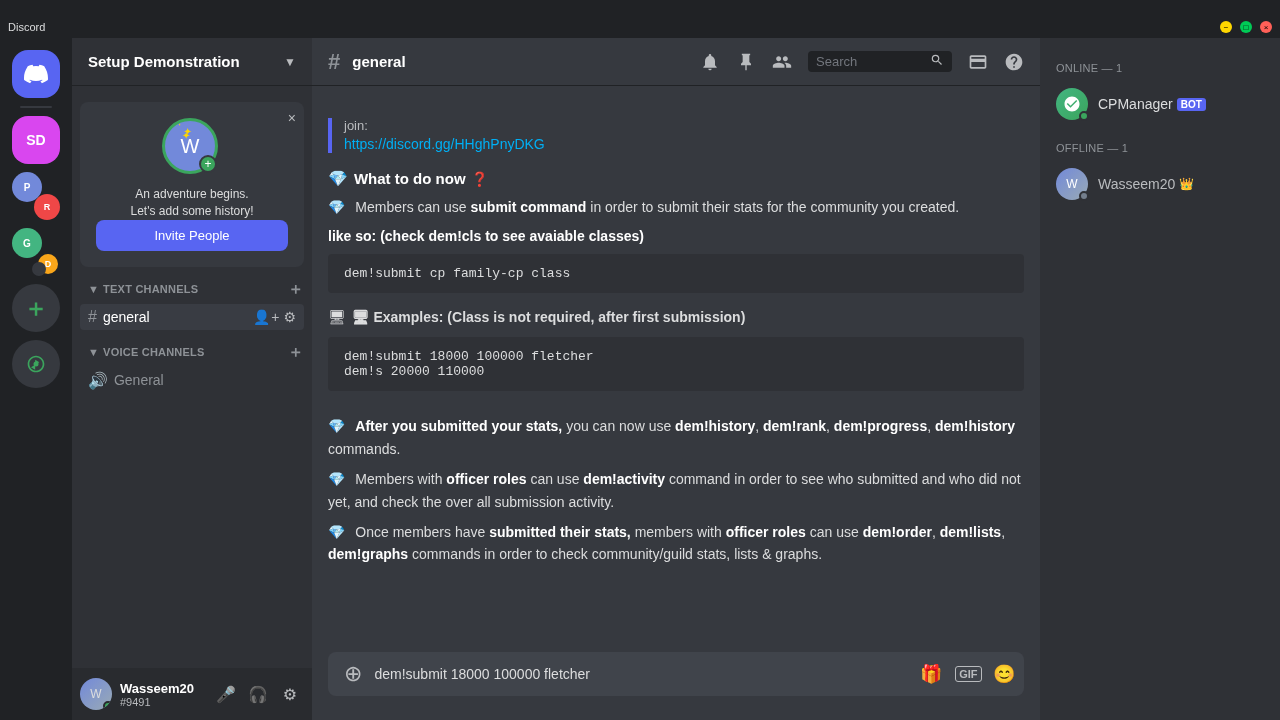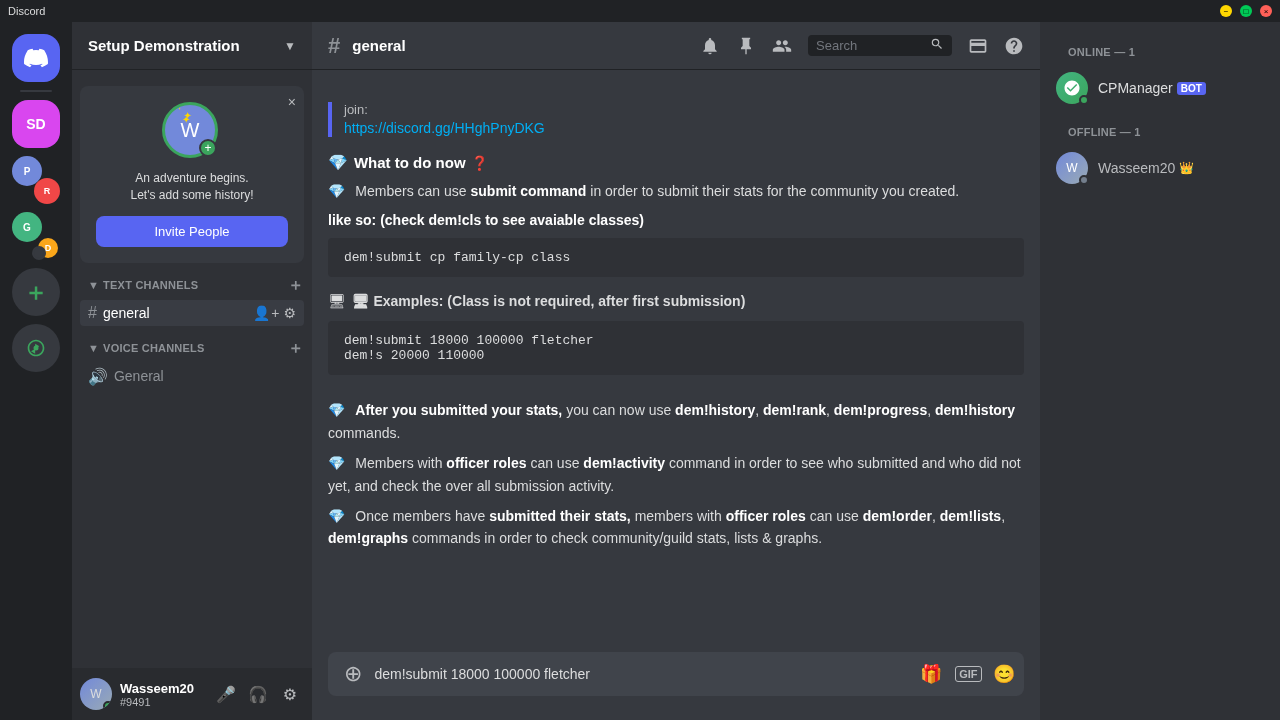--- a/index.html
+++ b/index.html
@@ -8,20 +8,21 @@
     
     .titlebar {
       background: #202225;
       height: 22px;
       display: flex;
       align-items: center;
       justify-content: space-between;
       padding: 0 8px;
       font-size: 11px;
       color: #dcddde;
+      margin-top: 16px;
       -webkit-app-region: drag;
     }
     .titlebar-title { font-size: 11px; color: #dcddde; }
     .titlebar-controls { display: flex; gap: 8px; }
     .titlebar-btn { width: 12px; height: 12px; border-radius: 50%; cursor: pointer; display: flex; align-items: center; justify-content: center; font-size: 8px; color: #000; }
     .titlebar-btn.minimize { background: #ffd700; }
     .titlebar-btn.maximize { background: #00ca56; }
     .titlebar-btn.close { background: #ff6058; }
 
     
@@ -129,21 +130,21 @@
       font-size: 12px;
       display: flex;
       align-items: center;
       justify-content: center;
       border: 2px solid #36393f;
     }
     .invite-sparkle { color: #ffd700; font-size: 10px; position: absolute; }
     .invite-sparkle.top-left { top: 12px; left: 20px; }
     .invite-sparkle.top-right { top: 8px; right: 30px; }
     .invite-sparkle.bottom-left { bottom: 48px; left: 16px; }
-    .invite-text { font-size: 12px; color: #dcddde; text-align: center; margin-bottom: 12px; line-height: 1.4; }
+    .invite-text { font-size: 12px; color: #dcddde; text-align: center; line-height: 1.4; }
     .invite-button {
       background: #5865f2;
       color: white;
       border: none;
       border-radius: 8px;
       padding: 8px 20px;
       font-size: 13px;
       font-weight: 500;
       cursor: pointer;
       width: 100%;
@@ -285,28 +286,27 @@
 
     
     .members-sidebar {
       width: 240px;
       background: #2f3136;
       padding: 16px 8px;
       overflow-y: auto;
     }
     .members-category {
       font-size: 11px;
-      font-weight: 700;
+      font-weight: 400;
       color: #8e9297;
       text-transform: uppercase;
       letter-spacing: 0.02em;
       padding: 0 8px;
       margin-bottom: 8px;
       margin-top: 8px;
-      margin-left: 12px;
     }
     .member-item {
       display: flex;
       align-items: center;
       padding: 6px 8px;
       border-radius: 4px;
       cursor: pointer;
       gap: 10px;
     }
     .member-avatar-img { width: 32px; height: 32px; border-radius: 50%; background: #5865f2; display: flex; align-items: center; justify-content: center; font-size: 12px; color: white; flex-shrink: 0; position: relative; }

